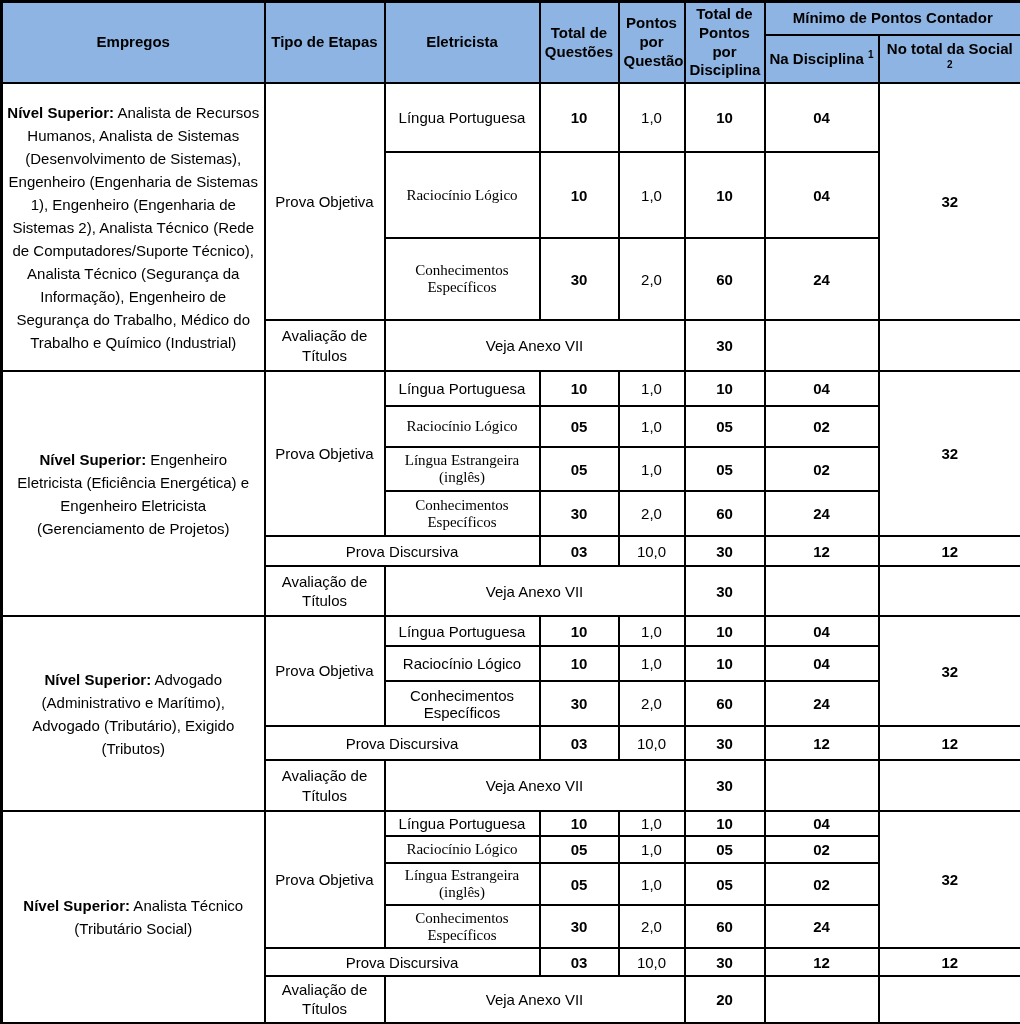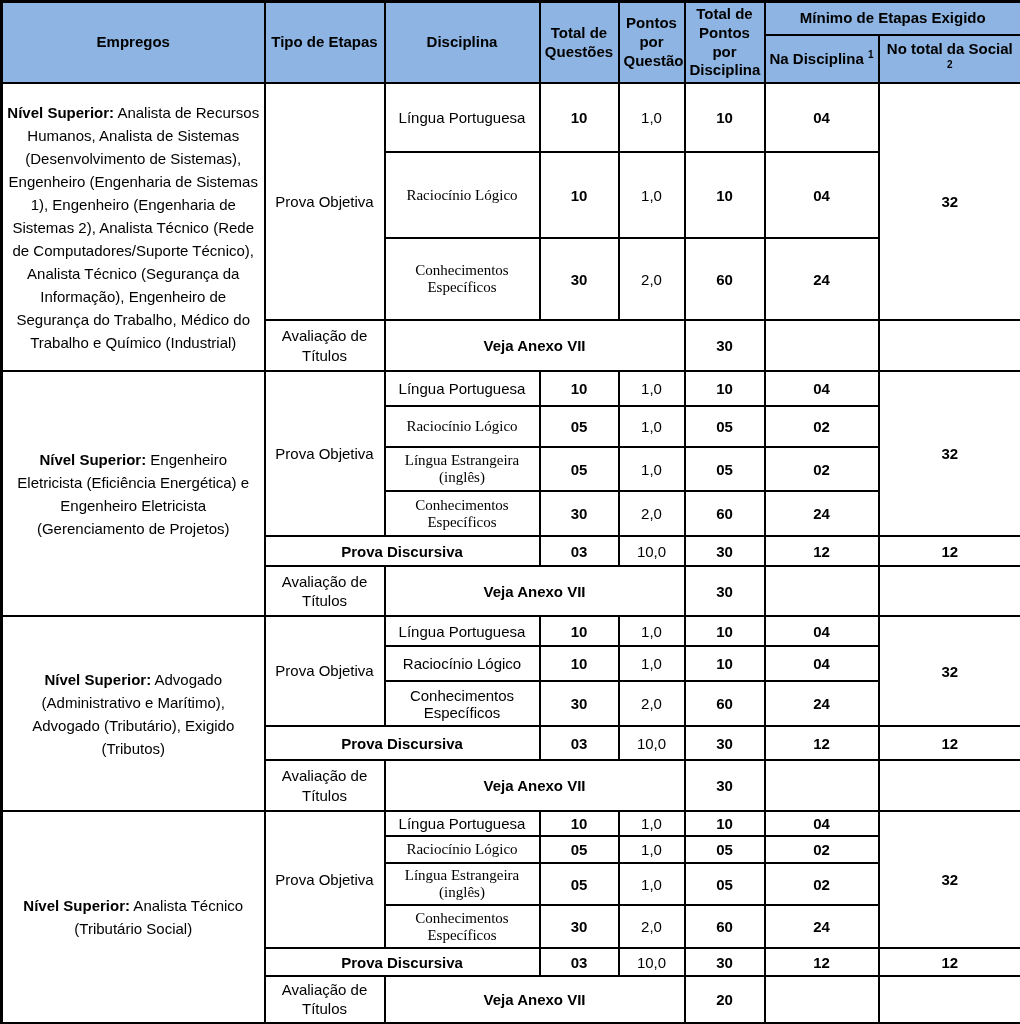--- a/index.html
+++ b/index.html
@@ -45,48 +45,48 @@
     text-align: justify;
     padding: 2px 7px;
     line-height: 23px;
     font-size: 15.5px;
     margin-top: 29px;
   }
   td.etapa { font-weight: normal; line-height: 1.3; }
   td.discursiva {
     text-align: left;
     padding-left: 5px;
-    font-weight: bold;
-  }
-  td.anexo { font-weight: bold; }
+    font-weight: normal;
+  }
+  td.anexo { font-weight: normal; }
 </style>
 </head>
 <body>
 
 <div class="page">
 <table class="exam">
   <colgroup>
     <col style="width:263px">
         <col style="width:120px">
         <col style="width:155px">
     <col style="width:79px">
         <col style="width:66px">
         <col style="width:80px">
     <col style="width:114px">
         <col style="width:143px">
   </colgroup>
   <thead>
     <tr style="height:33px">
       <th rowspan="2">Empregos</th>
       <th rowspan="2">Tipo de Etapas</th>
-      <th rowspan="2">Disciplina</th>
+      <th rowspan="2">Eletricista</th>
       <th rowspan="2">Total de Questões</th>
       <th rowspan="2">Pontos por Questão</th>
       <th rowspan="2">Total de Pontos por Disciplina</th>
-      <th colspan="2">Mínimo de Etapas Exigido</th>
+      <th colspan="2">Mínimo de Pontos Contador</th>
     </tr>
     <tr style="height:47px">
       <th><span>Na Disciplina</span> <sup>1</sup></th>
       <th><span>No total da Social</span><br><sup>2</sup></th>
     </tr>
   </thead>
   <tbody>
 
     <tr style="height:69px">
       <td rowspan="4" class="empregos"><b>Nível Superior:</b><span> Analista de Recursos Humanos, Analista de Sistemas (Desenvolvimento de Sistemas), Engenheiro (Engenharia de Sistemas 1), Engenheiro (Engenharia de Sistemas 2), Analista Técnico (Rede de Computadores/Suporte Técnico), Analista Técnico (Segurança da Informação), Engenheiro de Segurança do Trabalho, Médico do Trabalho e Químico (Industrial)</span></td>

